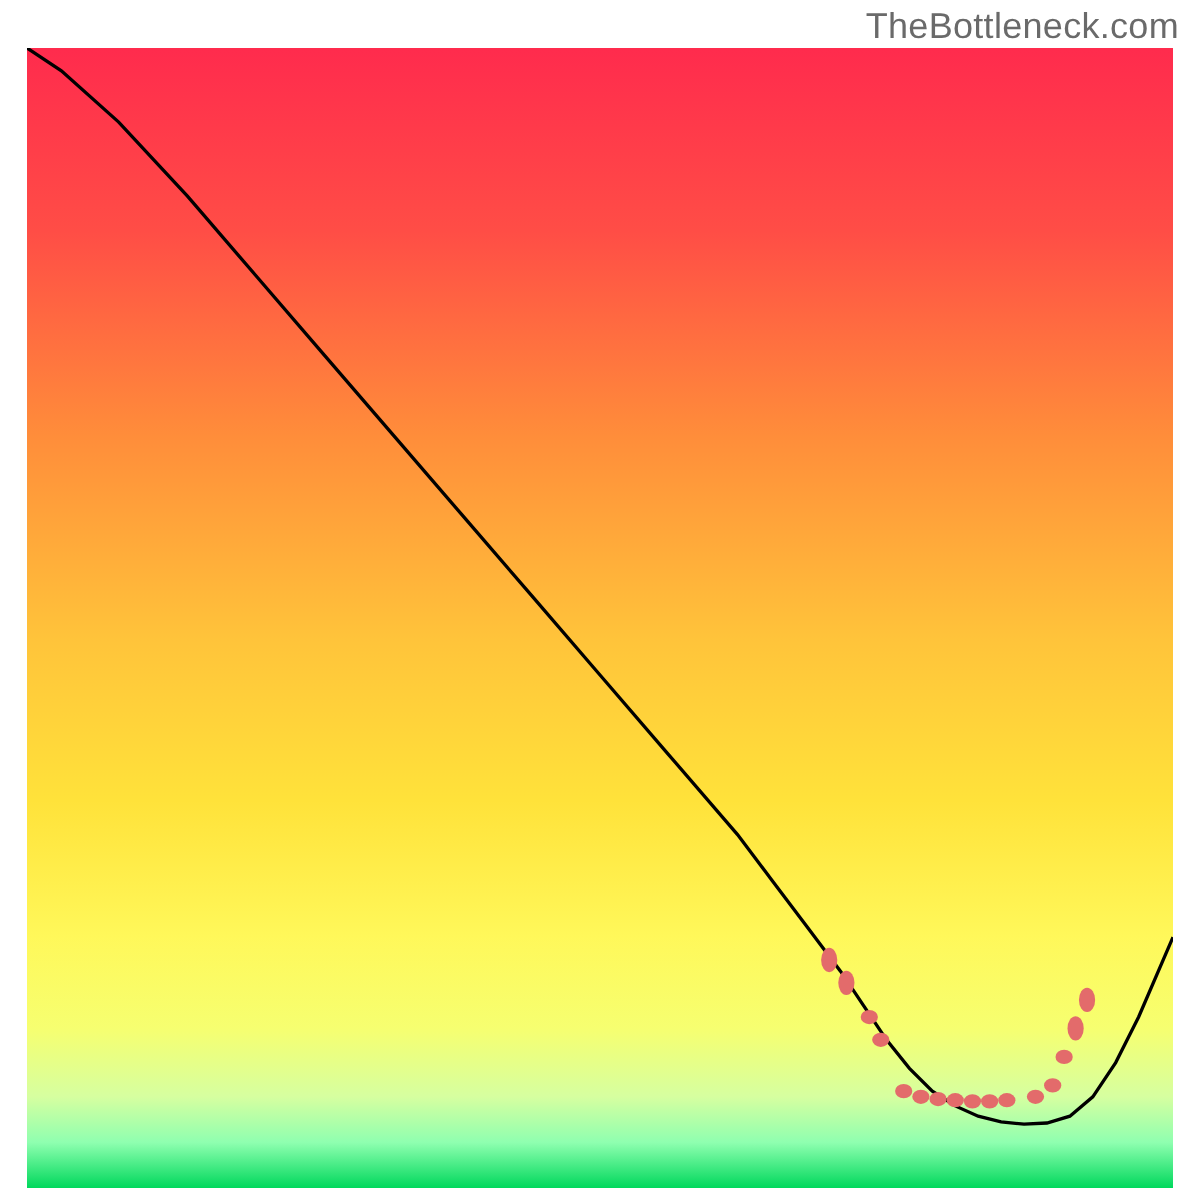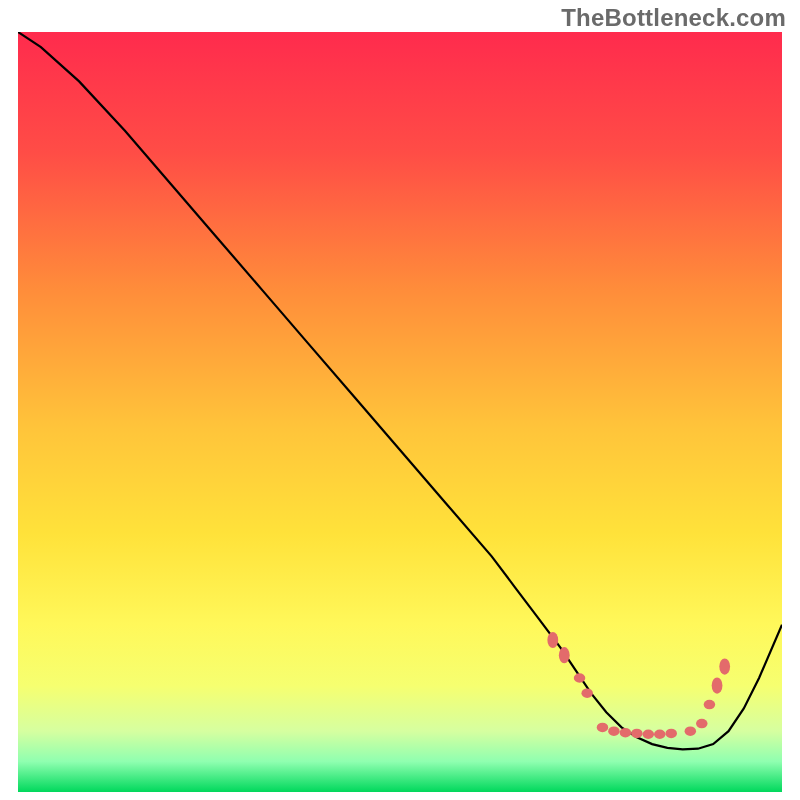--- a/index.html
+++ b/index.html
@@ -10,21 +10,21 @@
     position: relative;
     font-family: Arial, Helvetica, sans-serif;
     overflow: hidden;
   }
   .watermark {
     position: absolute;
     top: 4px;
     right: 14px;
     font-size: 24px;
     color: #6a6a6a;
-    font-weight: 700;
+    font-weight: 400;
     letter-spacing: 0.2px;
   }
   .plot {
     position: absolute;
     left: 18px;
     top: 32px;
     width: 764px;
     height: 760px;
   }
   .plot svg {

